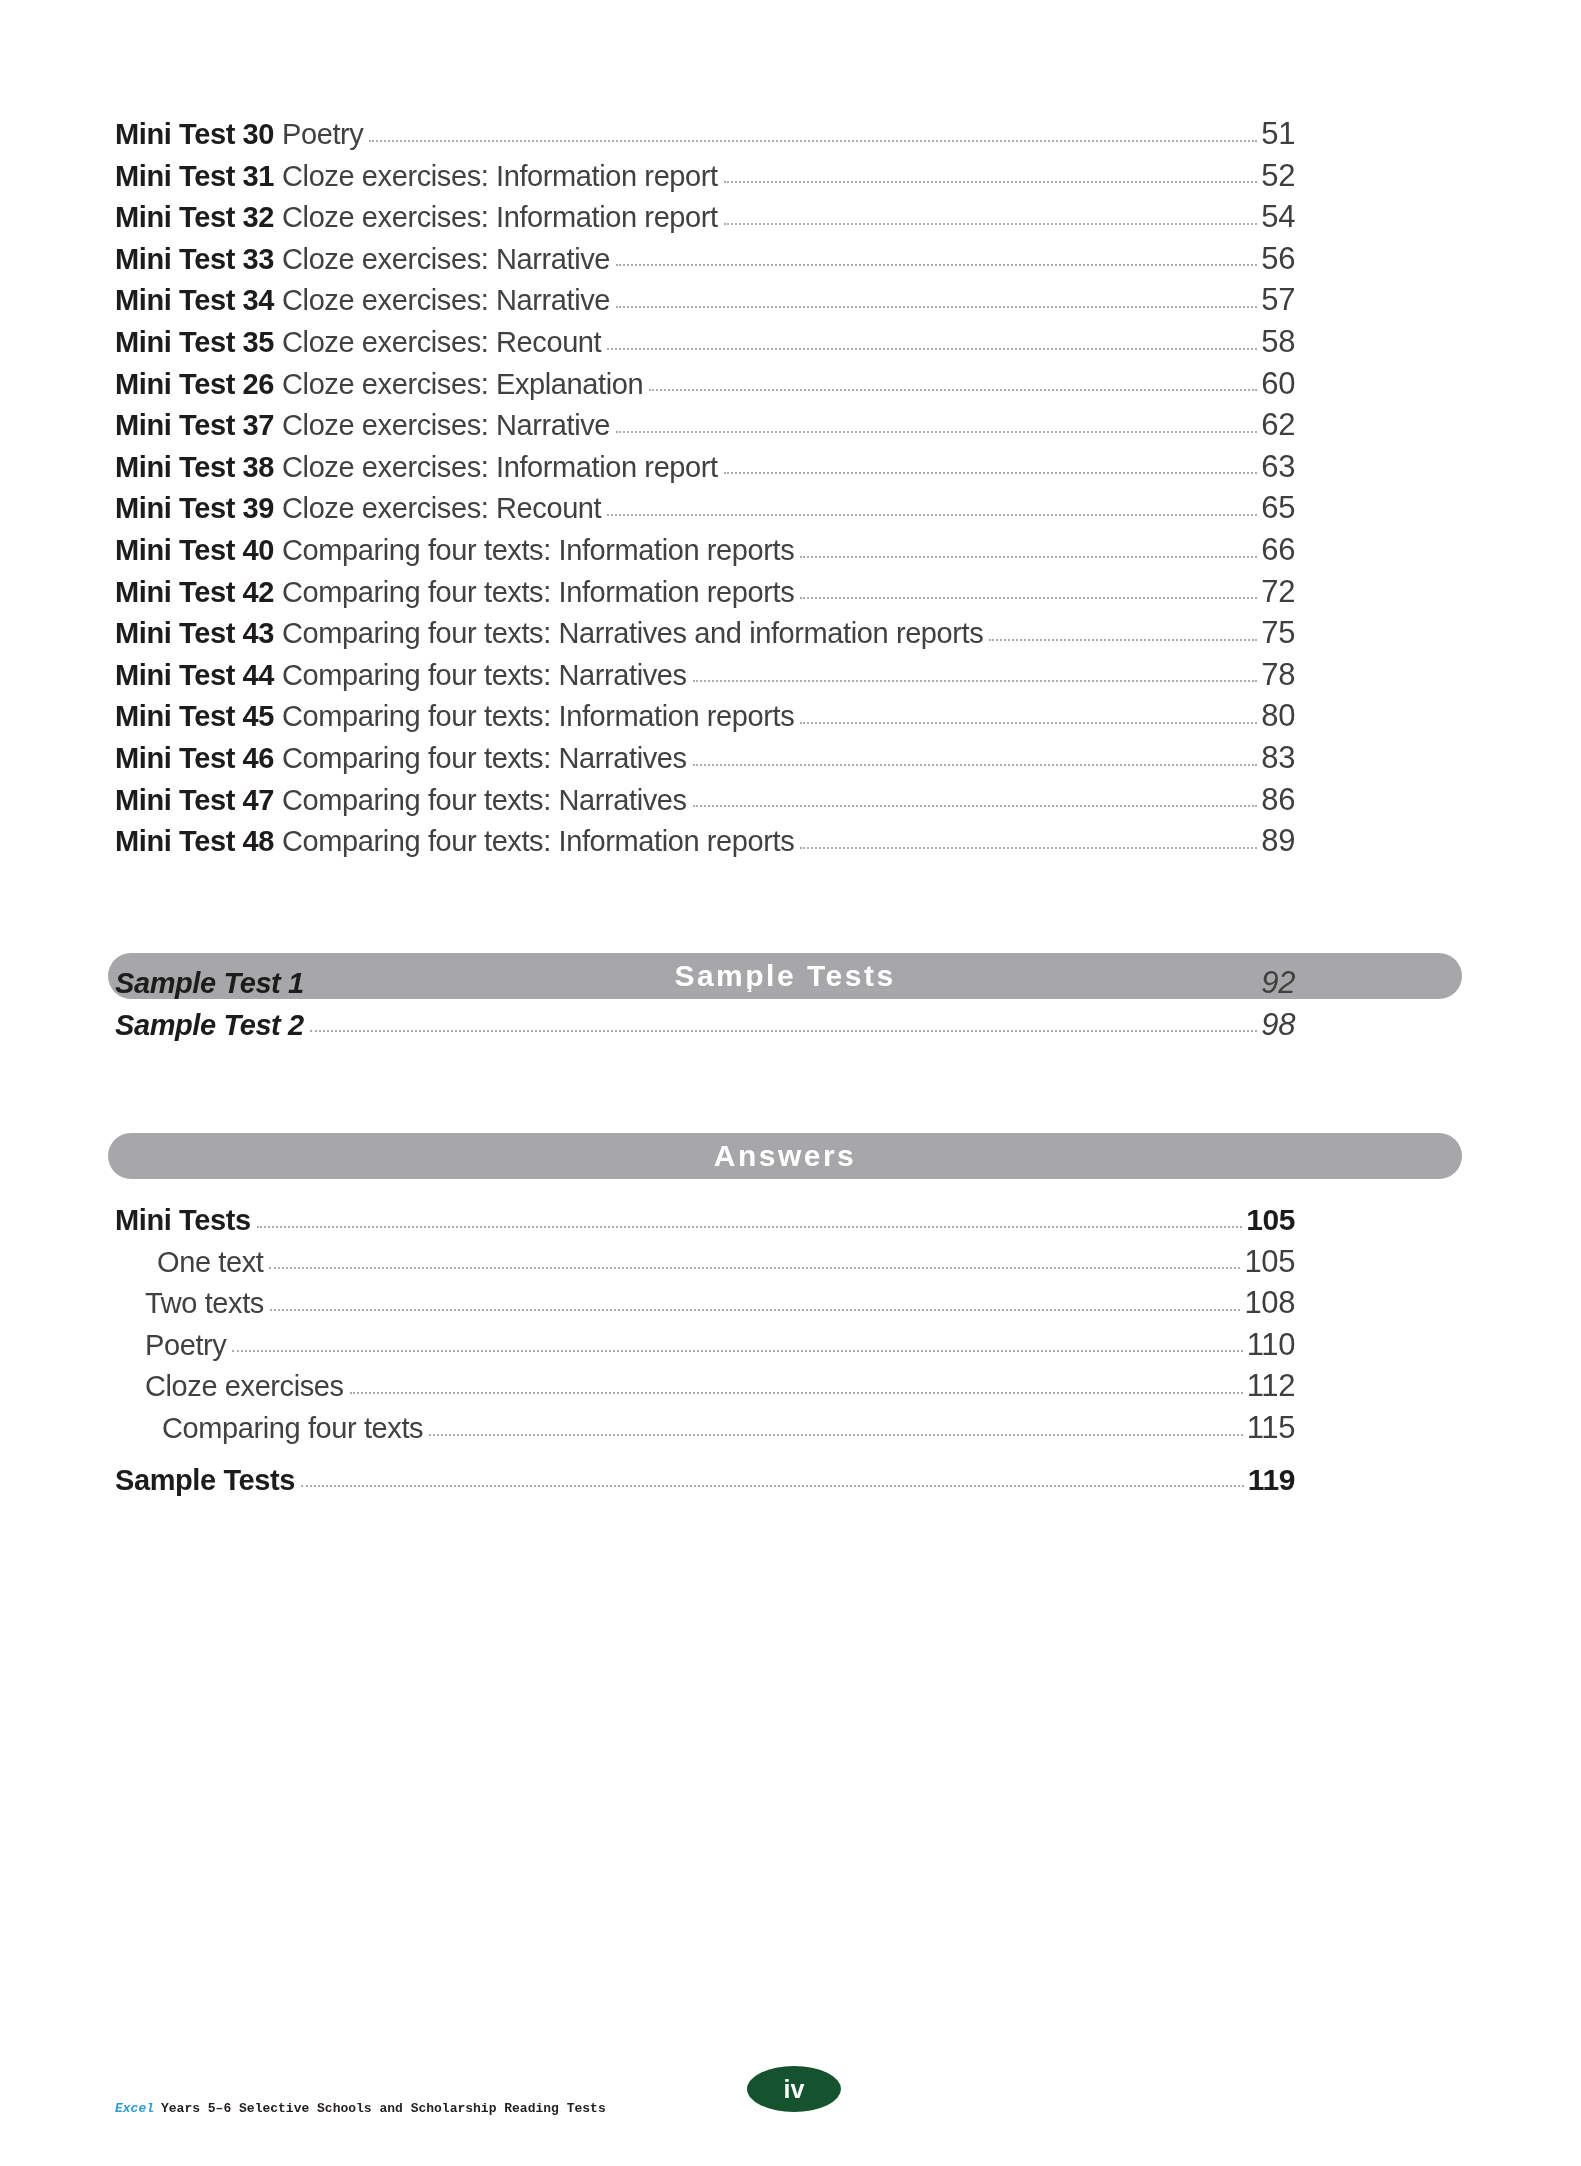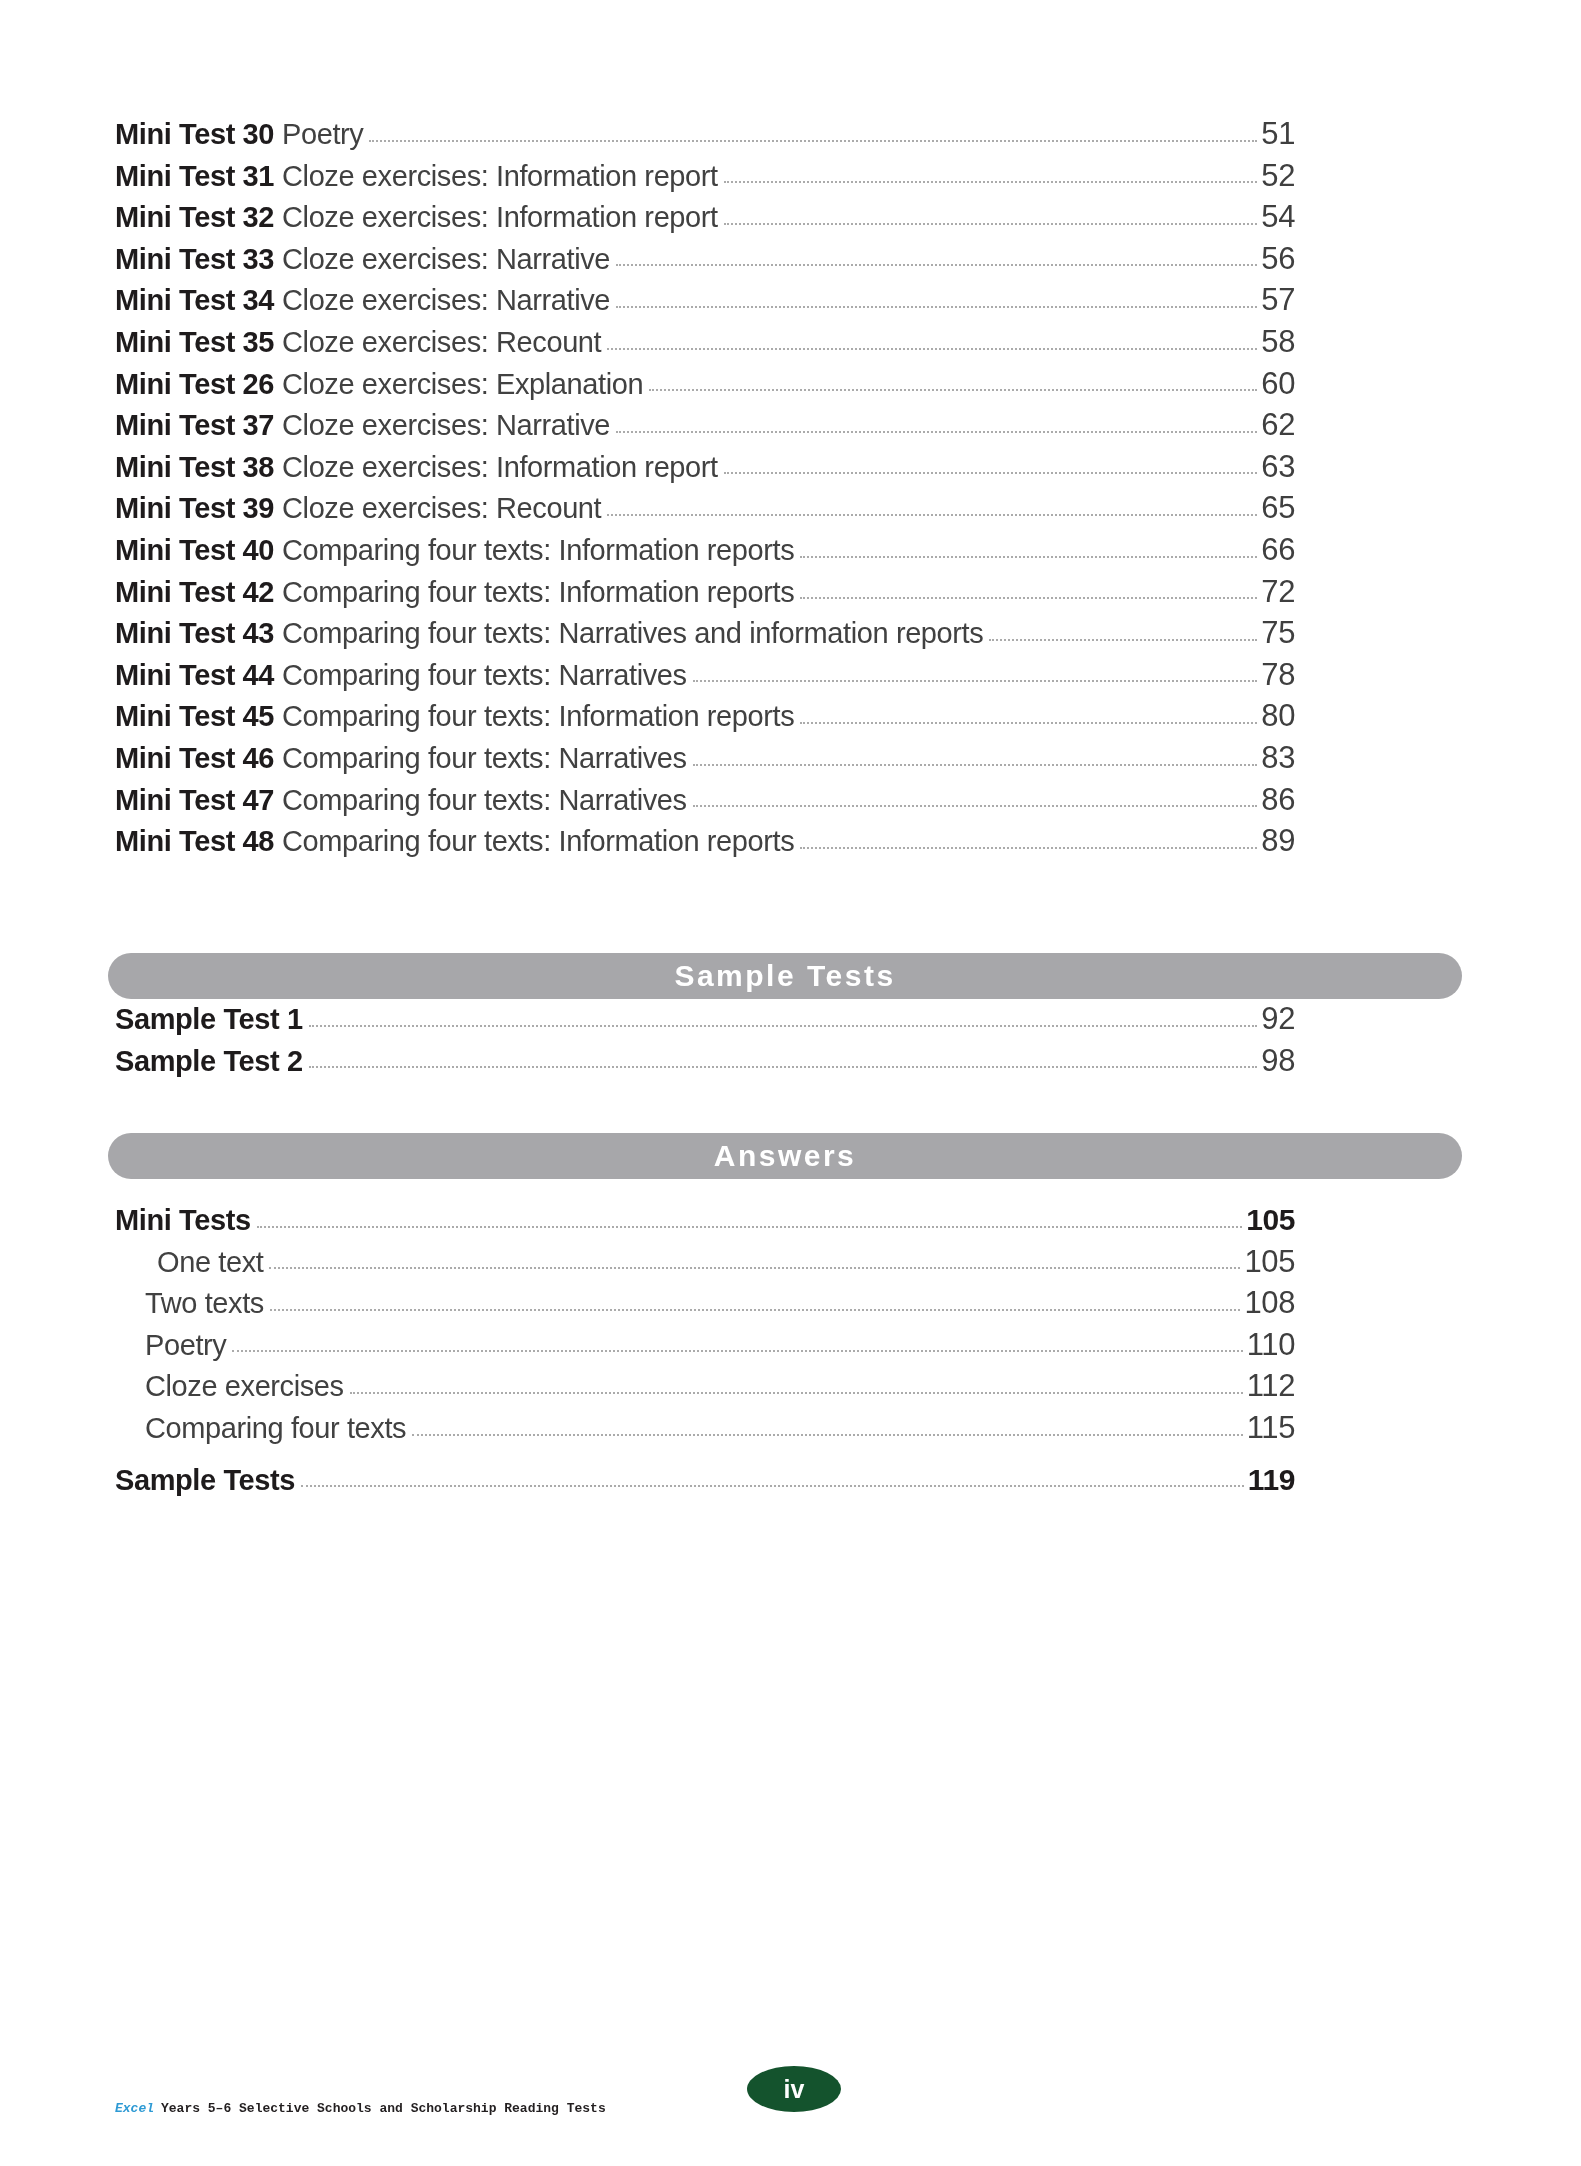--- a/index.html
+++ b/index.html
@@ -149,21 +149,21 @@
       <span class="desc">Comparing four texts: Information reports</span>
       <span class="lead"></span>
       <span class="num">89</span>
     </div>
 </div>
 
 <div class="bar" style="top:953px;">
   <span>Sample Tests</span>
 </div>
 
-<div class="toc" style="top:998px;">
+<div class="toc" style="top:962px;font-style:italic;">
   <div class="trow">
       <span class="lbl">Sample Test 1</span>
       <span class="lead"></span>
       <span class="num">92</span>
     </div>
   <div class="trow">
       <span class="lbl">Sample Test 2</span>
       <span class="lead"></span>
       <span class="num">98</span>
     </div>
@@ -193,21 +193,21 @@
       <span class="desc" style="margin-left:0;">Poetry</span>
       <span class="lead"></span>
       <span class="num">110</span>
     </div>
   <div class="trow sub">
       <span class="desc" style="margin-left:0;">Cloze exercises</span>
       <span class="lead"></span>
       <span class="num">112</span>
     </div>
   <div class="trow sub">
-      <span class="desc" style="margin-left:0;">Comparing four texts</span>
+      <span class="desc" style="margin-left:17px;">Comparing four texts</span>
       <span class="lead"></span>
       <span class="num">115</span>
     </div>
   <div class="trow gapbefore">
       <span class="lbl">Sample Tests</span>
       <span class="lead"></span>
       <span class="num b">119</span>
     </div>
 </div>
 

